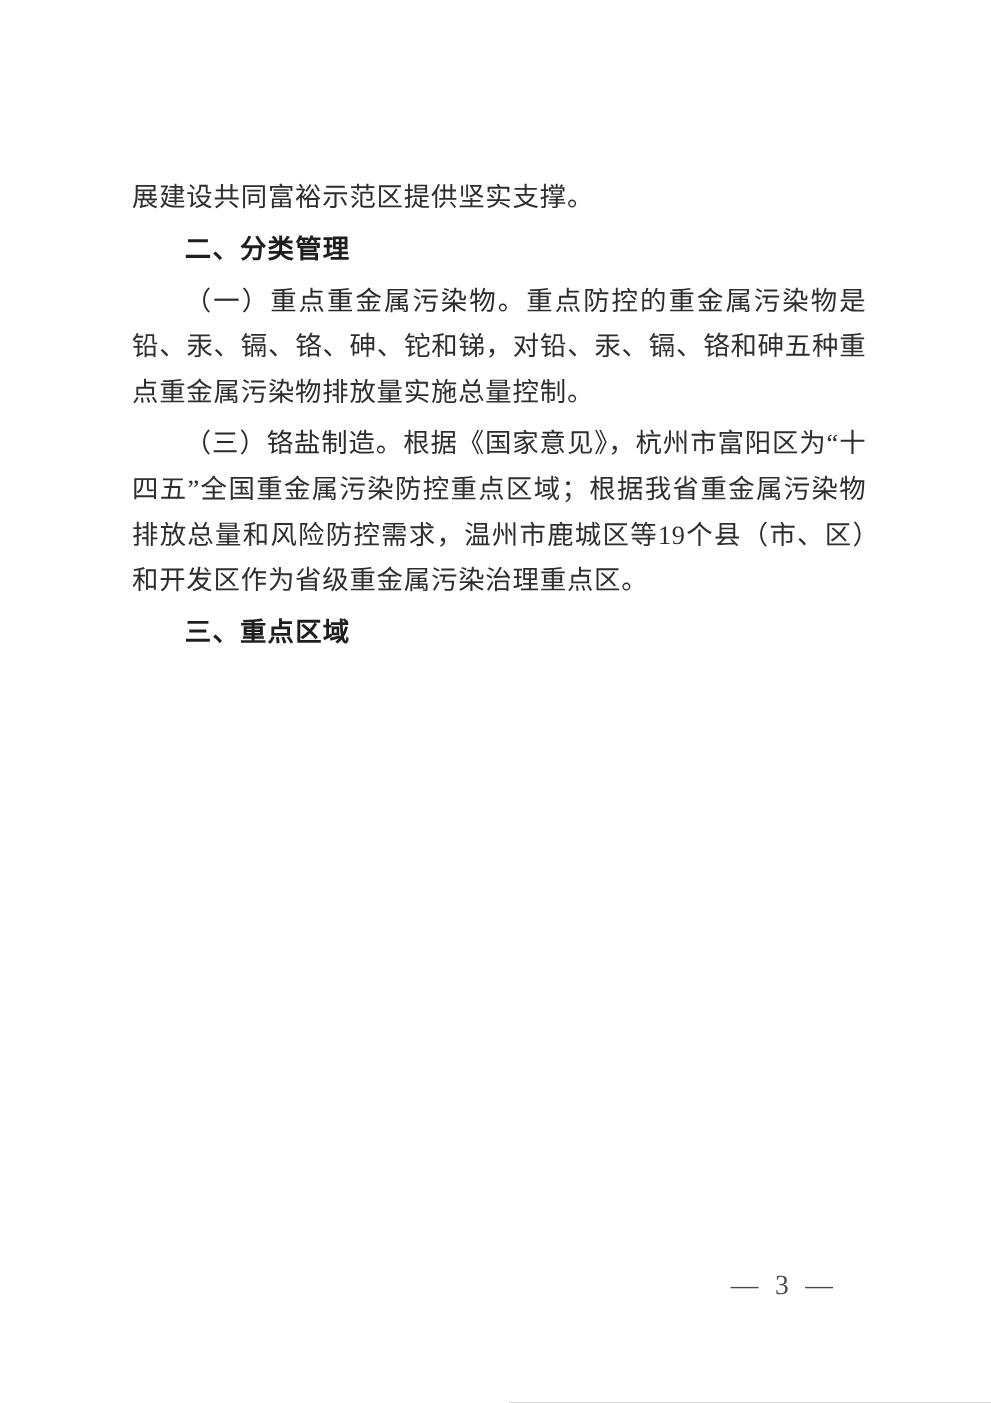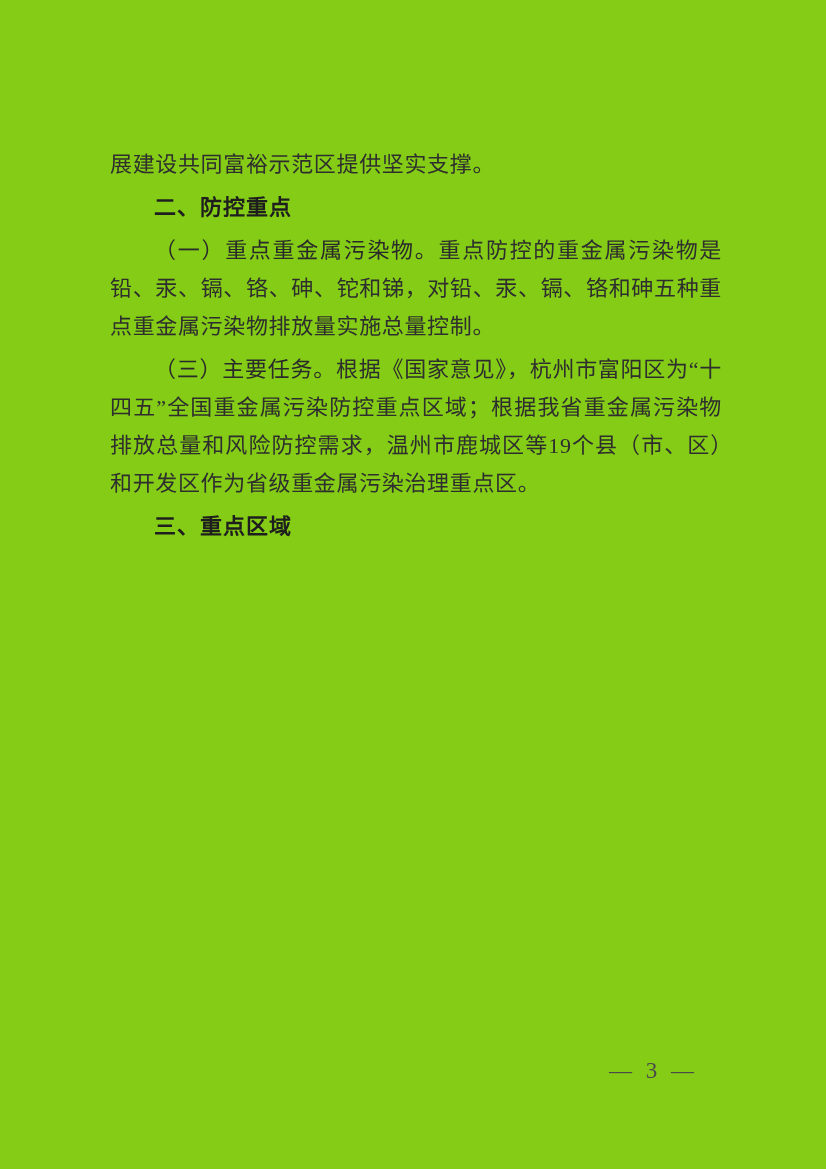--- a/index.html
+++ b/index.html
@@ -5,21 +5,21 @@
   html, body {
     margin: 0;
     padding: 0;
     background: #9a9a9a;
   }
   .page {
     position: relative;
     width: 826px;
     height: 1169px;
     margin: 0 auto;
-    background: #84cc16;
+    background: #ffffff;
     overflow: hidden;
     font-family: "Liberation Serif", "DejaVu Serif", serif;
   }
   .content {
     position: absolute;
     top: 146px;
     left: 110px;
     width: 612px;
     font-size: 22px;
     line-height: 38px;
@@ -61,26 +61,26 @@
   }
 </style>
 </head>
 <body>
 
 <div class="page">
   <div class="content">
 
     <p class="continued">展建设共同富裕示范区提供坚实支撑。</p>
 
-    <p class="h1">二、防控重点</p>
+    <p class="h1">二、分类管理</p>
 
     <p><span class="lead">（一）重点重金属污染物。</span><span>重点防控的重金属污染物是铅、汞、镉、铬、砷、铊和锑，对铅、汞、镉、铬和砷五种重点重金属污染物排放量实施总量控制。</span></p>
 
 
-    <p><span class="lead">（三）主要任务。</span><span>根据《国家意见》，杭州市富阳区为“十四五”全国重金属污染防控重点区域；根据我省重金属污染物排放总量和风险防控需求，温州市鹿城区等19个县（市、区）和开发区作为省级重金属污染治理重点区。</span></p>
+    <p><span class="lead">（三）铬盐制造。</span><span>根据《国家意见》，杭州市富阳区为“十四五”全国重金属污染防控重点区域；根据我省重金属污染物排放总量和风险防控需求，温州市鹿城区等19个县（市、区）和开发区作为省级重金属污染治理重点区。</span></p>
 
     <p class="h1">三、重点区域</p>
 
 
 
   </div>
 
   <div class="pagenum">— 3 —</div>
 </div>
 

